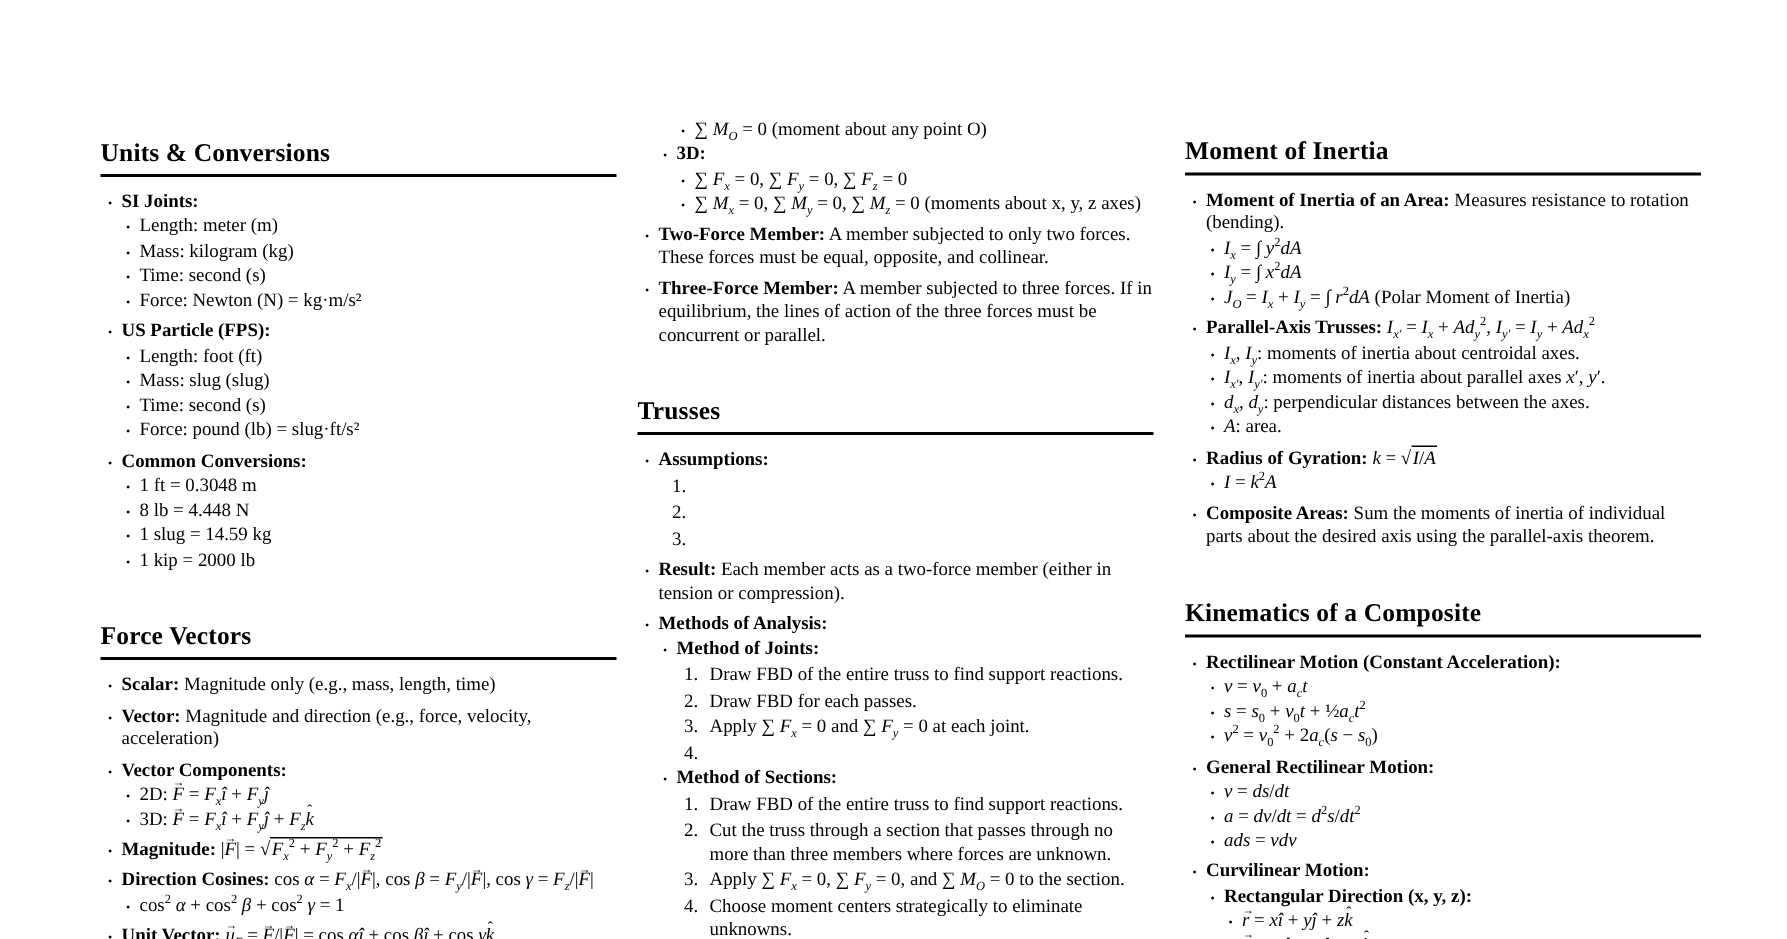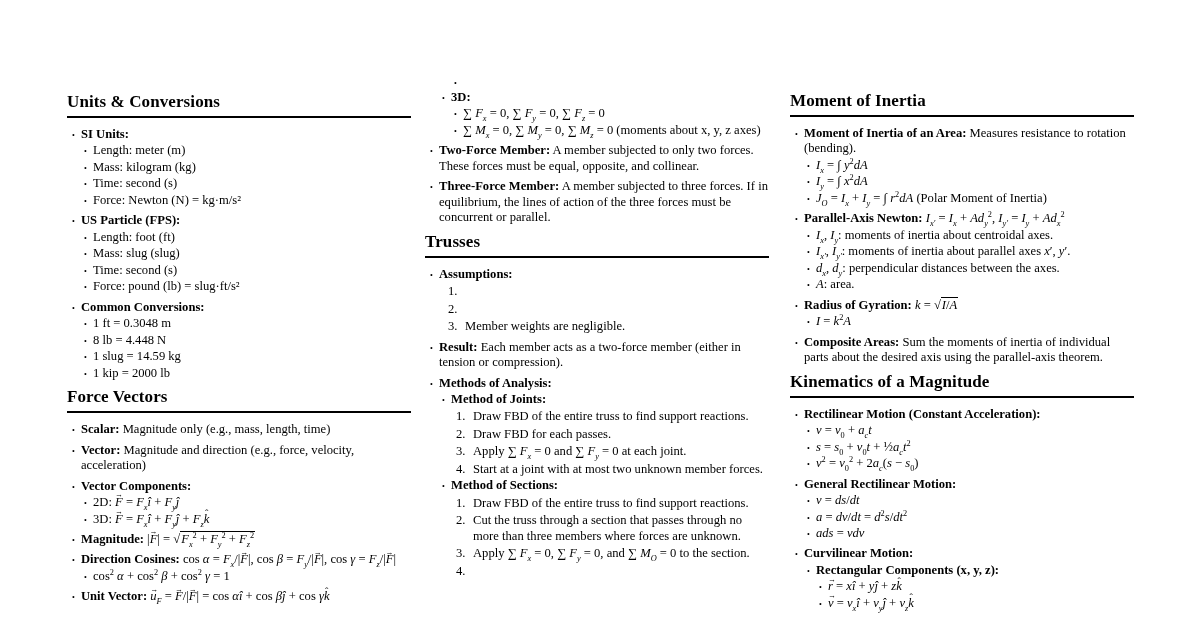--- a/index.html
+++ b/index.html
@@ -13,21 +13,21 @@
     color: #000000;
     font-size: 12.6px;
     line-height: 1.23;
   }
   .col { position: absolute; width: 344px; }
   .col[data-col="0"] { left: 67px;  top: 92px; }
   .col[data-col="1"] { left: 425px; top: 78px; }
   .col[data-col="2"] { left: 790px; top: 91px; }
 
   .sec { }
-  .sec:not(:first-child) { margin-top: 6px; }
+  .sec:not(:first-child) { margin-top: 33px; }
   .sec-title {
     font-size: 17px;
     font-weight: bold;
     letter-spacing: 0.1px;
     padding-bottom: 3px;
     border-bottom: 2px solid #000000;
     margin: 0 0 9px 0;
   }
 
   .item { display: flex; align-items: baseline; }
@@ -71,21 +71,21 @@
 </style>
 </head>
 <body>
 
 <div class="page">
   <div class="col" data-col="0">
       <div class="sec">
         <div class="sec-title">Units &amp; Conversions</div>
         <div class="item b1">
           <span class="marker">•</span>
-          <div class="txt"><b>SI Units:</b></div>
+          <div class="txt"><b>SI Joints:</b></div>
         </div>
         <div class="item b2">
           <span class="marker">•</span>
           <div class="txt">Length: meter (m)</div>
         </div>
         <div class="item b2">
           <span class="marker">•</span>
           <div class="txt">Mass: kilogram (kg)</div>
         </div>
         <div class="item b2">
@@ -174,20 +174,21 @@
         <div class="item b1">
           <span class="marker">•</span>
           <div class="txt"><b>Unit Vector:</b> <span class="vec"><i>u</i></span><sub><i>F</i></sub> = <span class="vec"><i>F</i></span>/|<span class="vec"><i>F</i></span>| = cos <i>α</i><i>î</i> + cos <i>β</i><i>ĵ</i> + cos <i>γ</i><span class="hat"><i>k</i></span></div>
         </div>
       </div>
     </div>
   <div class="col" data-col="1">
       <div class="sec">
         <div class="item b3">
           <span class="marker">•</span>
+          <div class="txt">∑ <i>M<sub>O</sub></i> = 0 (moment about any point O)</div>
         </div>
         <div class="item b2">
           <span class="marker">•</span>
           <div class="txt"><b>3D:</b></div>
         </div>
         <div class="item b3">
           <span class="marker">•</span>
           <div class="txt">∑ <i>F<sub>x</sub></i> = 0, ∑ <i>F<sub>y</sub></i> = 0, ∑ <i>F<sub>z</sub></i> = 0</div>
         </div>
         <div class="item b3">
@@ -210,21 +211,20 @@
           <div class="txt"><b>Assumptions:</b></div>
         </div>
         <div class="item n2">
           <span class="marker">1.</span>
         </div>
         <div class="item n2">
           <span class="marker">2.</span>
         </div>
         <div class="item n2">
           <span class="marker">3.</span>
-          <div class="txt">Member weights are negligible.</div>
         </div>
         <div class="item b1">
           <span class="marker">•</span>
           <div class="txt"><b>Result:</b> Each member acts as a two-force member (either in tension or compression).</div>
         </div>
         <div class="item b1">
           <span class="marker">•</span>
           <div class="txt"><b>Methods of Analysis:</b></div>
         </div>
         <div class="item b2">
@@ -238,40 +238,40 @@
         <div class="item n3">
           <span class="marker">2.</span>
           <div class="txt">Draw FBD for each passes.</div>
         </div>
         <div class="item n3">
           <span class="marker">3.</span>
           <div class="txt">Apply ∑ <i>F<sub>x</sub></i> = 0 and ∑ <i>F<sub>y</sub></i> = 0 at each joint.</div>
         </div>
         <div class="item n3">
           <span class="marker">4.</span>
-          <div class="txt">Start at a joint with at most two unknown member forces.</div>
         </div>
         <div class="item b2">
           <span class="marker">•</span>
           <div class="txt"><b>Method of Sections:</b></div>
         </div>
         <div class="item n3">
           <span class="marker">1.</span>
           <div class="txt">Draw FBD of the entire truss to find support reactions.</div>
         </div>
         <div class="item n3">
           <span class="marker">2.</span>
           <div class="txt">Cut the truss through a section that passes through no more than three members where forces are unknown.</div>
         </div>
         <div class="item n3">
           <span class="marker">3.</span>
           <div class="txt">Apply ∑ <i>F<sub>x</sub></i> = 0, ∑ <i>F<sub>y</sub></i> = 0, and ∑ <i>M<sub>O</sub></i> = 0 to the section.</div>
         </div>
         <div class="item n3">
           <span class="marker">4.</span>
+          <div class="txt">Choose moment centers strategically to eliminate unknowns.</div>
         </div>
       </div>
     </div>
   <div class="col" data-col="2">
       <div class="sec">
         <div class="sec-title">Moment of Inertia</div>
         <div class="item b1">
           <span class="marker">•</span>
           <div class="txt"><b>Moment of Inertia of an Area:</b> Measures resistance to rotation (bending).</div>
         </div>
@@ -282,21 +282,21 @@
         <div class="item b2">
           <span class="marker">•</span>
           <div class="txt"><i>I<sub>y</sub></i> = ∫ <i>x</i><sup>2</sup><i>dA</i></div>
         </div>
         <div class="item b2">
           <span class="marker">•</span>
           <div class="txt"><i>J<sub>O</sub></i> = <i>I<sub>x</sub></i> + <i>I<sub>y</sub></i> = ∫ <i>r</i><sup>2</sup><i>dA</i> (Polar Moment of Inertia)</div>
         </div>
         <div class="item b1">
           <span class="marker">•</span>
-          <div class="txt"><b>Parallel-Axis Newton:</b> <i>I<sub>x′</sub></i> = <i>I<sub>x</sub></i> + <i>Ad<sub>y</sub></i><sup>2</sup>, <i>I<sub>y′</sub></i> = <i>I<sub>y</sub></i> + <i>Ad<sub>x</sub></i><sup>2</sup></div>
+          <div class="txt"><b>Parallel-Axis Trusses:</b> <i>I<sub>x′</sub></i> = <i>I<sub>x</sub></i> + <i>Ad<sub>y</sub></i><sup>2</sup>, <i>I<sub>y′</sub></i> = <i>I<sub>y</sub></i> + <i>Ad<sub>x</sub></i><sup>2</sup></div>
         </div>
         <div class="item b2">
           <span class="marker">•</span>
           <div class="txt"><i>I<sub>x</sub></i>, <i>I<sub>y</sub></i>: moments of inertia about centroidal axes.</div>
         </div>
         <div class="item b2">
           <span class="marker">•</span>
           <div class="txt"><i>I<sub>x′</sub></i>, <i>I<sub>y′</sub></i>: moments of inertia about parallel axes <i>x</i>′, <i>y</i>′.</div>
         </div>
         <div class="item b2">
@@ -314,21 +314,21 @@
         <div class="item b2">
           <span class="marker">•</span>
           <div class="txt"><i>I</i> = <i>k</i><sup>2</sup><i>A</i></div>
         </div>
         <div class="item b1">
           <span class="marker">•</span>
           <div class="txt"><b>Composite Areas:</b> Sum the moments of inertia of individual parts about the desired axis using the parallel-axis theorem.</div>
         </div>
       </div>
       <div class="sec">
-        <div class="sec-title">Kinematics of a Magnitude</div>
+        <div class="sec-title">Kinematics of a Composite</div>
         <div class="item b1">
           <span class="marker">•</span>
           <div class="txt"><b>Rectilinear Motion (Constant Acceleration):</b></div>
         </div>
         <div class="item b2">
           <span class="marker">•</span>
           <div class="txt"><i>v</i> = <i>v</i><sub>0</sub> + <i>a<sub>c</sub></i><i>t</i></div>
         </div>
         <div class="item b2">
           <span class="marker">•</span>
@@ -353,21 +353,21 @@
         <div class="item b2">
           <span class="marker">•</span>
           <div class="txt"><i>ads</i> = <i>vdv</i></div>
         </div>
         <div class="item b1">
           <span class="marker">•</span>
           <div class="txt"><b>Curvilinear Motion:</b></div>
         </div>
         <div class="item b2">
           <span class="marker">•</span>
-          <div class="txt"><b>Rectangular Components (x, y, z):</b></div>
+          <div class="txt"><b>Rectangular Direction (x, y, z):</b></div>
         </div>
         <div class="item b3">
           <span class="marker">•</span>
           <div class="txt"><span class="vec"><i>r</i></span> = <i>x</i><i>î</i> + <i>y</i><i>ĵ</i> + <i>z</i><span class="hat"><i>k</i></span></div>
         </div>
         <div class="item b3">
           <span class="marker">•</span>
           <div class="txt"><span class="vec"><i>v</i></span> = <i>v<sub>x</sub></i><i>î</i> + <i>v<sub>y</sub></i><i>ĵ</i> + <i>v<sub>z</sub></i><span class="hat"><i>k</i></span></div>
         </div>
       </div>

